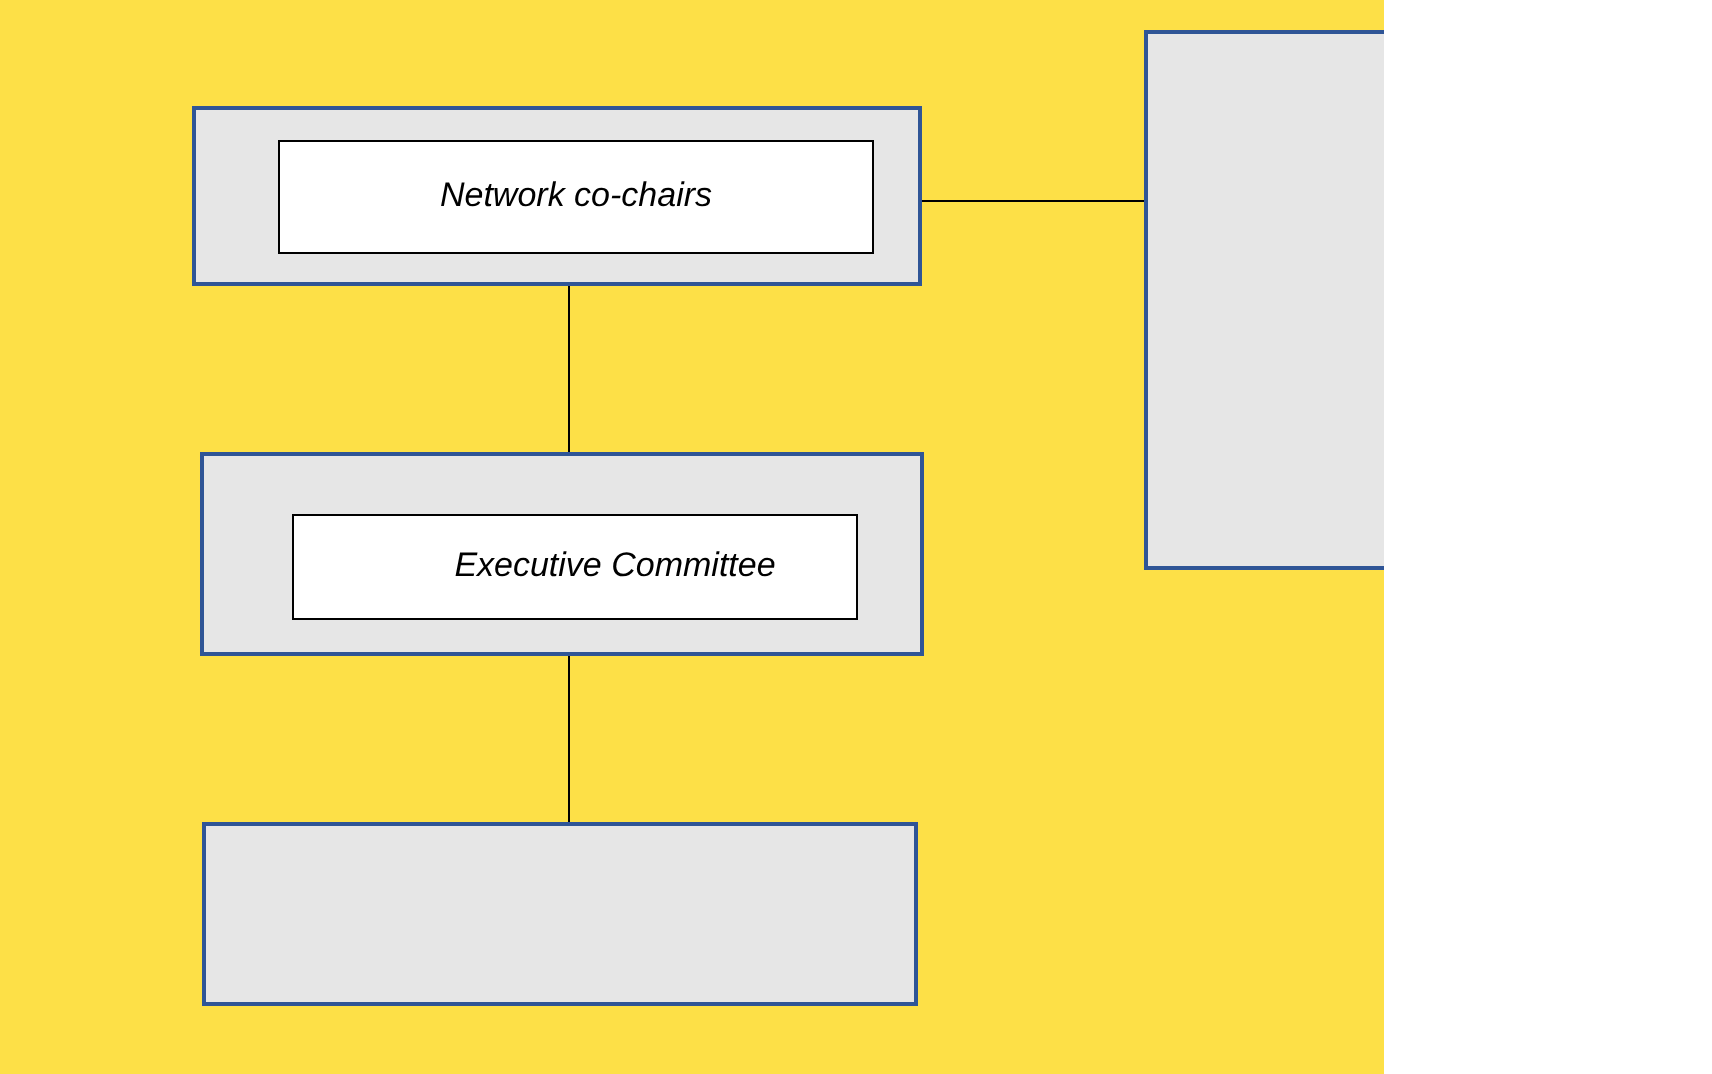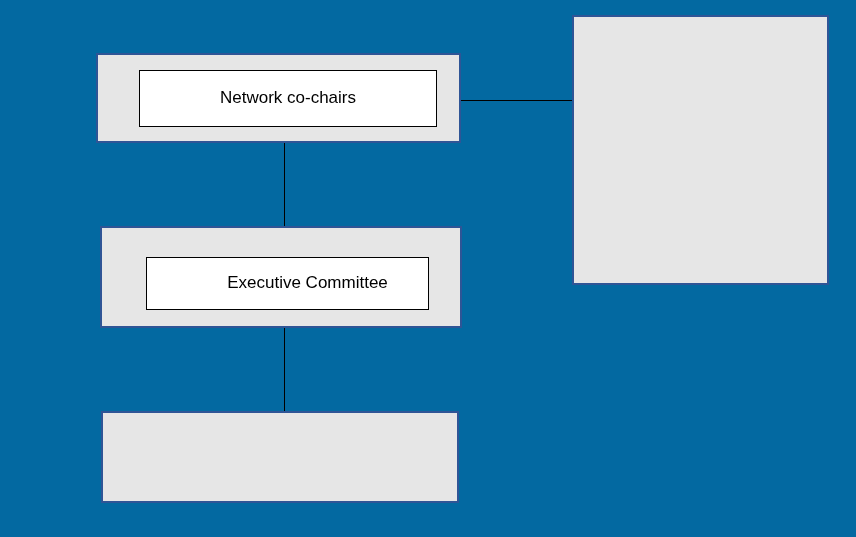--- a/index.html
+++ b/index.html
@@ -6,24 +6,25 @@
   html, body {
     margin: 0;
     padding: 0;
     background: #ffffff;
   }
   body {
     font-family: "Liberation Sans", sans-serif;
   }
   #canvas {
     position: relative;
-    width: 856px;
+    width: 692px;
     height: 537px;
-    background: #0369a1;
+    background: #fde047;
     overflow: hidden;
+    font-style: italic;
   }
   
   .panel {
     position: absolute;
     background: #E6E6E6;
     border: 2px solid #2F5596;
     box-sizing: border-box;
   }
   
   .node {

